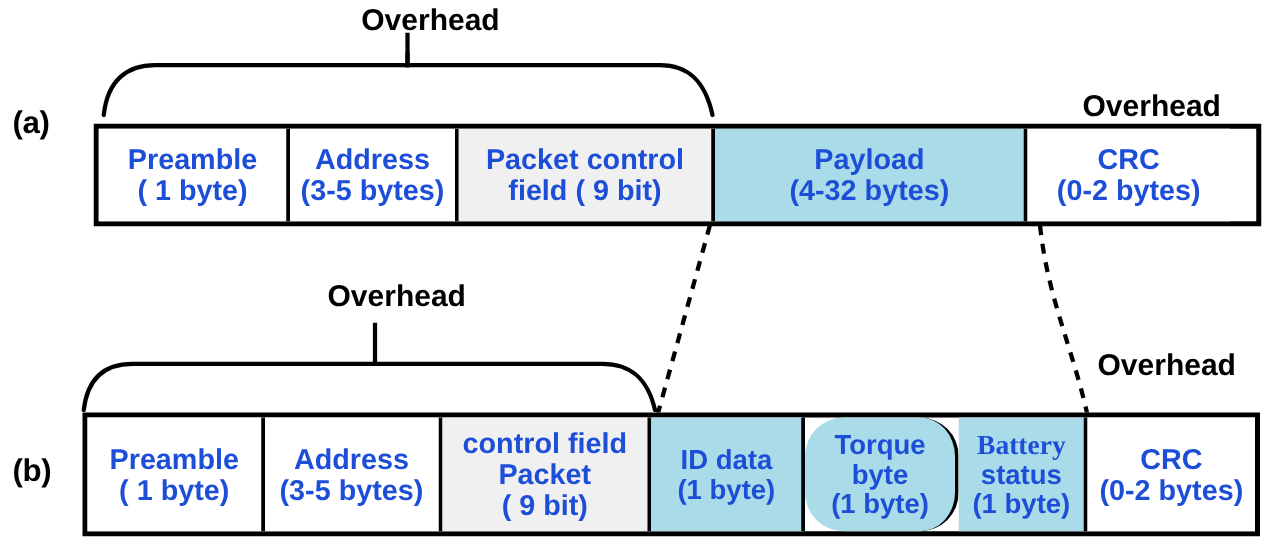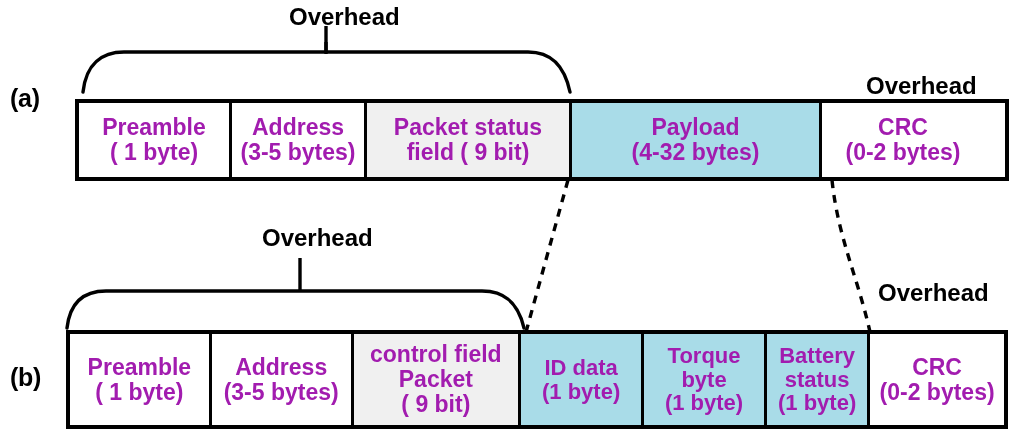--- a/index.html
+++ b/index.html
@@ -42,21 +42,21 @@
     display: flex;
     flex-direction: column;
     align-items: center;
     justify-content: center;
     background: #ffffff;
     overflow: hidden;
   }
   .cell:last-child { border-right: none; }
   .cell .line {
     font-weight: bold;
-    color: #a21caf;
+    color: #1d4ed8;
     text-align: center;
     white-space: nowrap;
     line-height: 1.08;
   }
   .cell.gray { background: #F0F0F0; }
   .cell.cyan { background: #A9DCE8; }
 
   .brace-svg, .dash-svg {
     position: absolute;
     pointer-events: none;
@@ -84,21 +84,21 @@
   <div class="packet" style="left:75px; top:99px; width:934px; height:82px;">
     <div class="cell" style="width:153px;">
       <div class="line" style="font-size:23px;">Preamble</div>
       <div class="line" style="font-size:23px;">( 1 byte)</div>
     </div>
     <div class="cell" style="width:135px;">
       <div class="line" style="font-size:23px;">Address</div>
       <div class="line" style="font-size:23px;">(3-5 bytes)</div>
     </div>
     <div class="cell gray" style="width:205px;">
-      <div class="line" style="font-size:23px;">Packet status</div>
+      <div class="line" style="font-size:23px;">Packet control</div>
       <div class="line" style="font-size:23px;">field ( 9 bit)</div>
     </div>
     <div class="cell cyan" style="width:250px;">
       <div class="line" style="font-size:23px;">Payload</div>
       <div class="line" style="font-size:23px;">(4-32 bytes)</div>
     </div>
     <div class="cell" style="width:162px;">
       <div class="line" style="font-size:23px;">CRC</div>
       <div class="line" style="font-size:23px;">(0-2 bytes)</div>
     </div>
@@ -136,27 +136,27 @@
     </div>
     <div class="cell gray" style="width:169px;">
       <div class="line" style="font-size:23px;">control field</div>
       <div class="line" style="font-size:23px;">Packet</div>
       <div class="line" style="font-size:23px;">( 9 bit)</div>
     </div>
     <div class="cell cyan" style="width:124px;">
       <div class="line" style="font-size:22px;">ID data</div>
       <div class="line" style="font-size:22px;">(1 byte)</div>
     </div>
-    <div class="cell cyan" style="width:124px;">
+    <div class="cell cyan" style="width:124px;border-radius:31px;">
       <div class="line" style="font-size:22px;">Torque</div>
       <div class="line" style="font-size:22px;">byte</div>
       <div class="line" style="font-size:22px;">(1 byte)</div>
     </div>
     <div class="cell cyan" style="width:104px;">
-      <div class="line" style="font-size:22px;">Battery</div>
+      <div class="line" style="font-size:22px;font-family:Liberation Serif, serif;">Battery</div>
       <div class="line" style="font-size:22px;">status</div>
       <div class="line" style="font-size:22px;">(1 byte)</div>
     </div>
     <div class="cell" style="width:135px;">
       <div class="line" style="font-size:23px;">CRC</div>
       <div class="line" style="font-size:23px;">(0-2 bytes)</div>
     </div>
   </div>
 
 </div>

